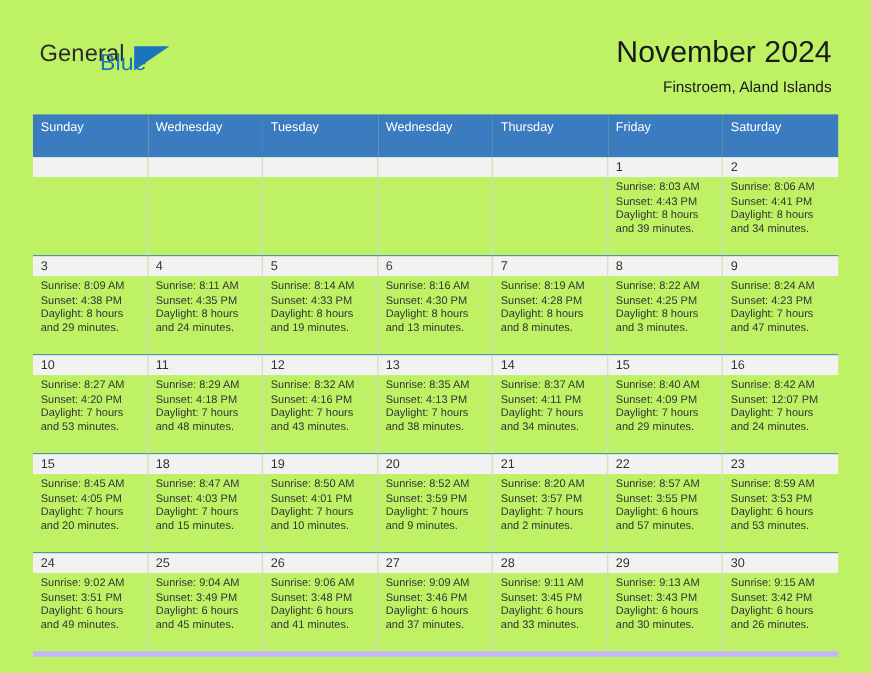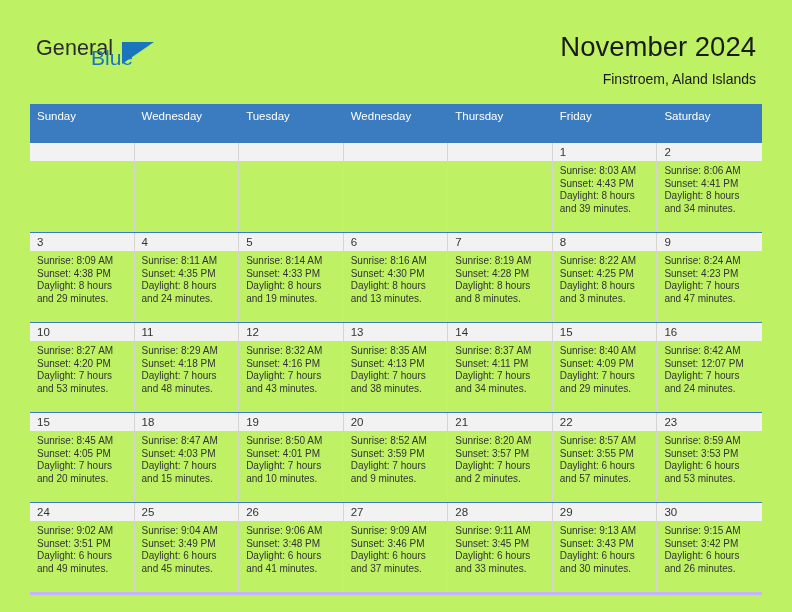--- a/index.html
+++ b/index.html
@@ -102,21 +102,21 @@
   }
   .calendar td {
     vertical-align: top;
     padding: 0;
     border: none;
     border-bottom: 1px solid #3a7cbf;
     height: 89px;
     width: 104.57px;
   }
   .calendar tr:last-child td {
-    border-bottom: 3px solid #c4b5fd;
+    border-bottom: 5px solid #c4b5fd;
   }
   .cell-inner {
     position: relative;
     height: 89px;
     border-right: 1px solid #d4d4d4;
   }
   td:last-child .cell-inner { border-right: none; }
 
   .daynum-band {
     background: #f2f2f2;

